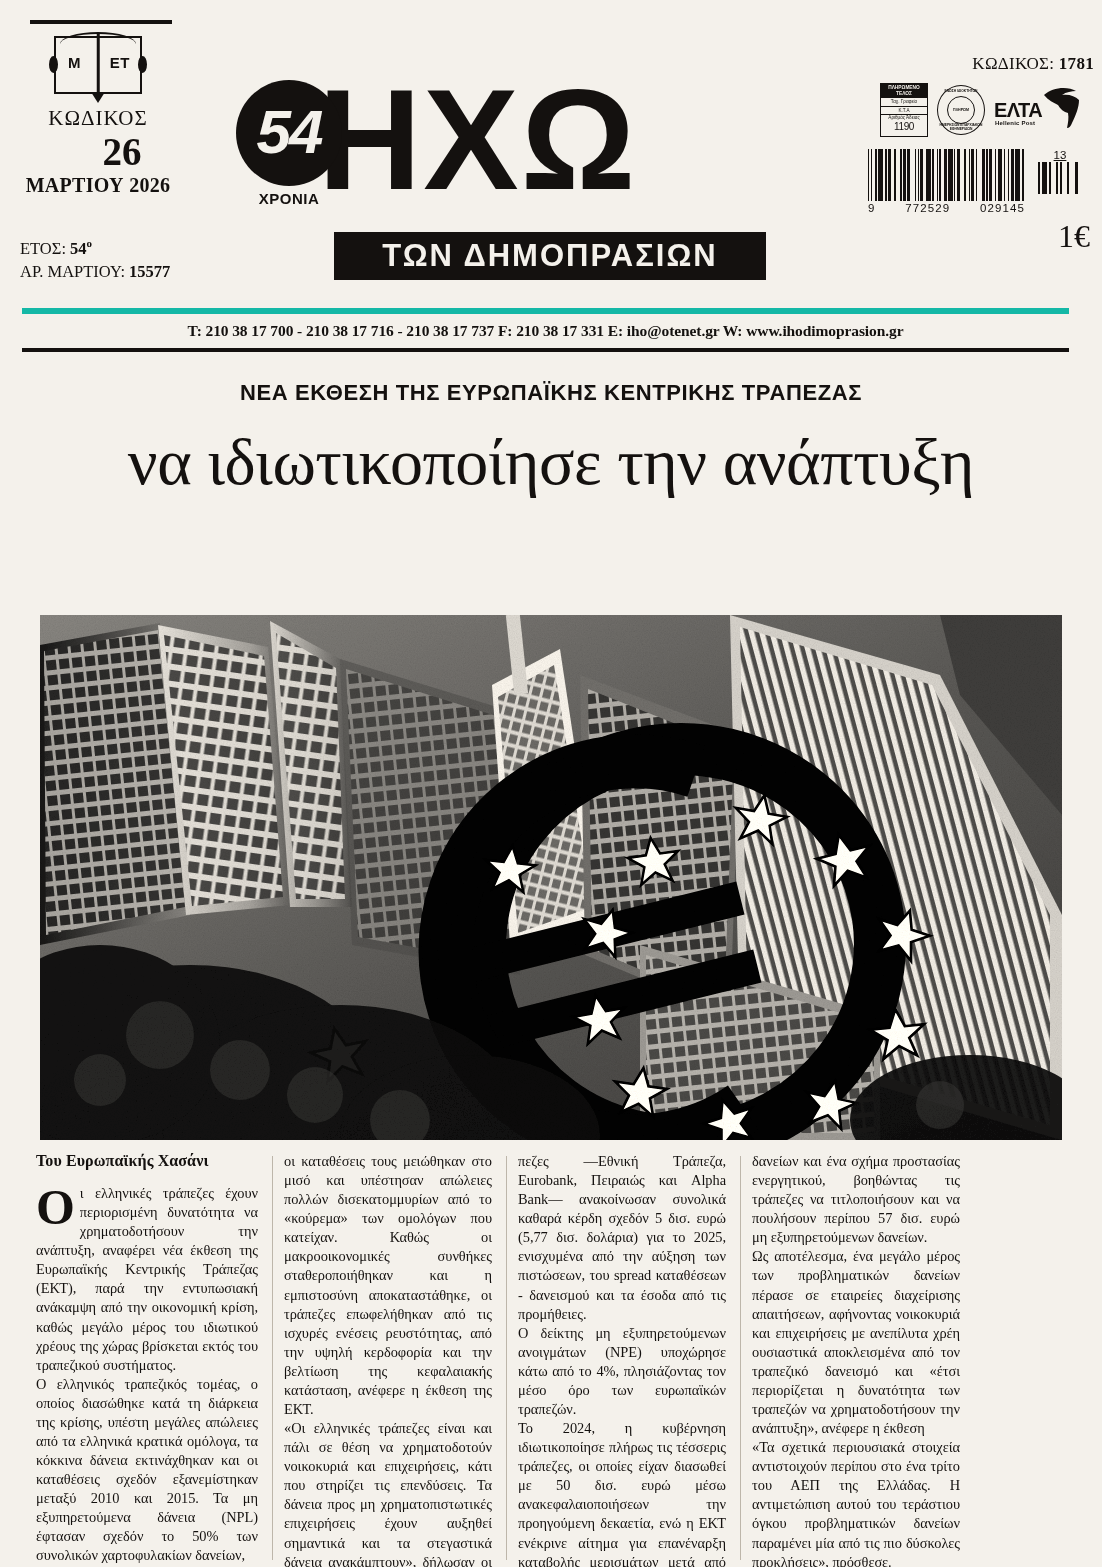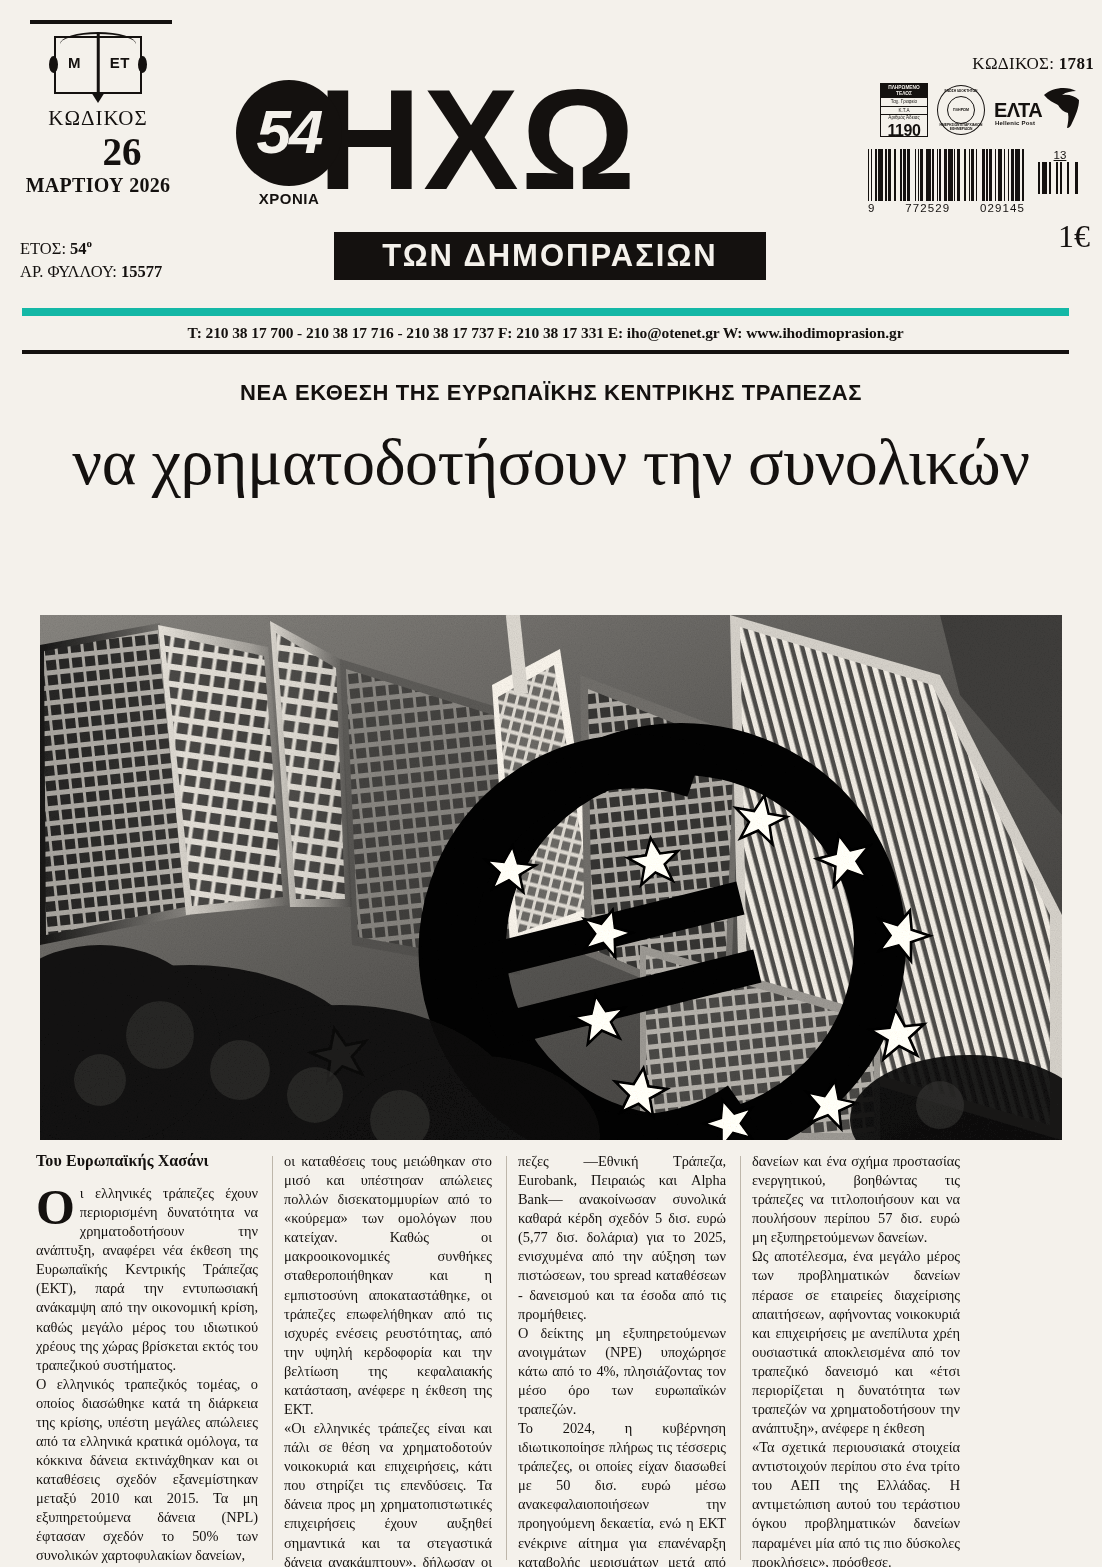--- a/index.html
+++ b/index.html
@@ -241,22 +241,22 @@
     color: #f4f1eb;
     font-weight: 700;
     padding: 1px 0;
     font-size: 4.8px;
   }
   .stamp-box .row {
     border-bottom: 1px solid #14110f;
     padding: 1px 0 1px;
   }
   .stamp-box .big {
-    font-size: 16px;
-    font-weight: 700;
+    font-size: 10px;
+    font-weight: 400;
     letter-spacing: -0.4px;
   }
   .stamp-round {
     width: 48px; height: 50px;
     border-radius: 50%;
     border: 1.6px solid #14110f;
     position: relative;
     box-sizing: border-box;
   }
   .stamp-round::after {
@@ -356,21 +356,21 @@
     margin-top: 4px;
     font-family: "Liberation Serif", serif;
   }
 
   
   .contact-strip {
     position: absolute;
     left: 22px;
     right: 33px;
     top: 308px;
-    border-top: 8px solid #14b8a6;
+    border-top: 6px solid #14b8a6;
     border-bottom: 4px solid #14110f;
     height: 34px;
   }
   .contact-strip .line {
     text-align: center;
     font-size: 15.5px;
     font-weight: 700;
     line-height: 34px;
     letter-spacing: -0.1px;
     white-space: nowrap;
@@ -486,21 +486,21 @@
       <div class="day-num">26</div>
       <div class="month-year">ΜΑΡΤΙΟΥ 2026</div>
     </div>
 
     <div class="issue-block">
       <div>
         <span>ΕΤΟΣ:</span>
         <b>54</b><b class="sup">ο</b>
       </div>
       <div>
-        <span>ΑΡ. ΦΥΛΛΟΥ:</span>
+        <span>ΑΡ. ΜΑΡΤΙΟΥ:</span>
         <b>15577</b>
       </div>
     </div>
 
     <div class="mh-center">
       <div class="badge54">
         <div class="num">54</div>
         <div class="yrs">ΧΡΟΝΙΑ</div>
       </div>
       <div class="echo-word">ΗΧΩ</div>
@@ -643,21 +643,21 @@
       <div class="price">1€</div>
     </div>
   </div>
 
   <div class="contact-strip">
     <div class="line">T: 210 38 17 700 - 210 38 17 716 - 210 38 17 737 F: 210 38 17 331 E: iho@otenet.gr W: www.ihodimoprasion.gr</div>
   </div>
 
   <div class="kicker">ΝΕΑ ΕΚΘΕΣΗ ΤΗΣ ΕΥΡΩΠΑΪΚΗΣ ΚΕΝΤΡΙΚΗΣ ΤΡΑΠΕΖΑΣ</div>
   <div class="headline">
-    <div>να χρηματοδοτήσουν την συνολικών</div>
+    <div>να ιδιωτικοποίησε την ανάπτυξη</div>
   </div>
 
   <div class="photo">
     <svg width="1022" height="525" viewBox="0 0 1022 525" preserveAspectRatio="xMidYMid slice">
       <defs>
         <linearGradient id="sky" x1="0" y1="0" x2="1" y2="1">
           <stop offset="0%" stop-color="#8a8278"></stop>
           <stop offset="55%" stop-color="#625b52"></stop>
           <stop offset="100%" stop-color="#4a443d"></stop>
         </linearGradient>

